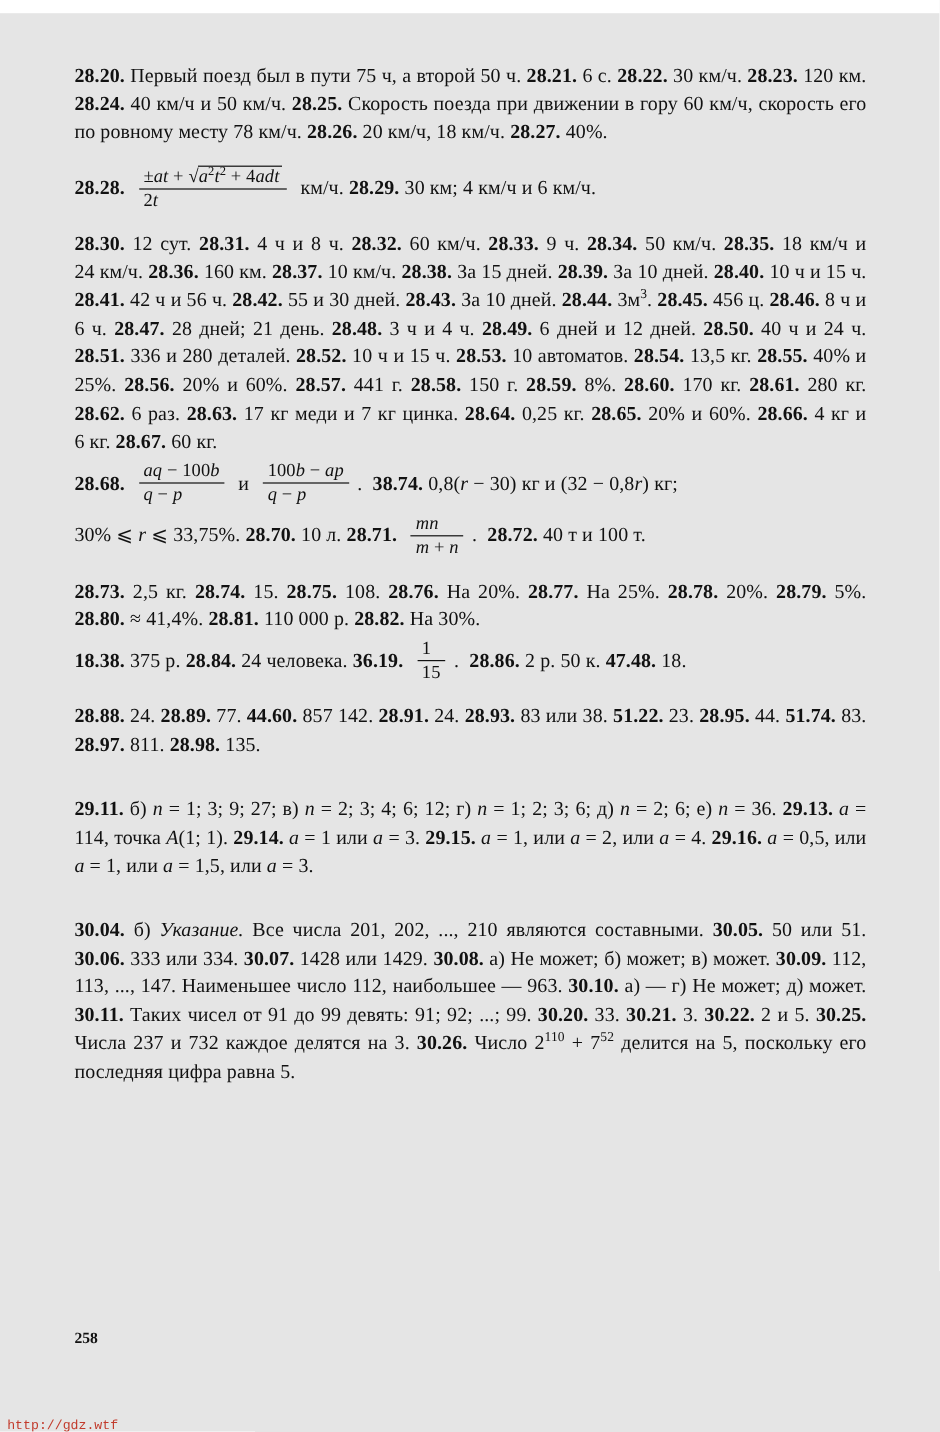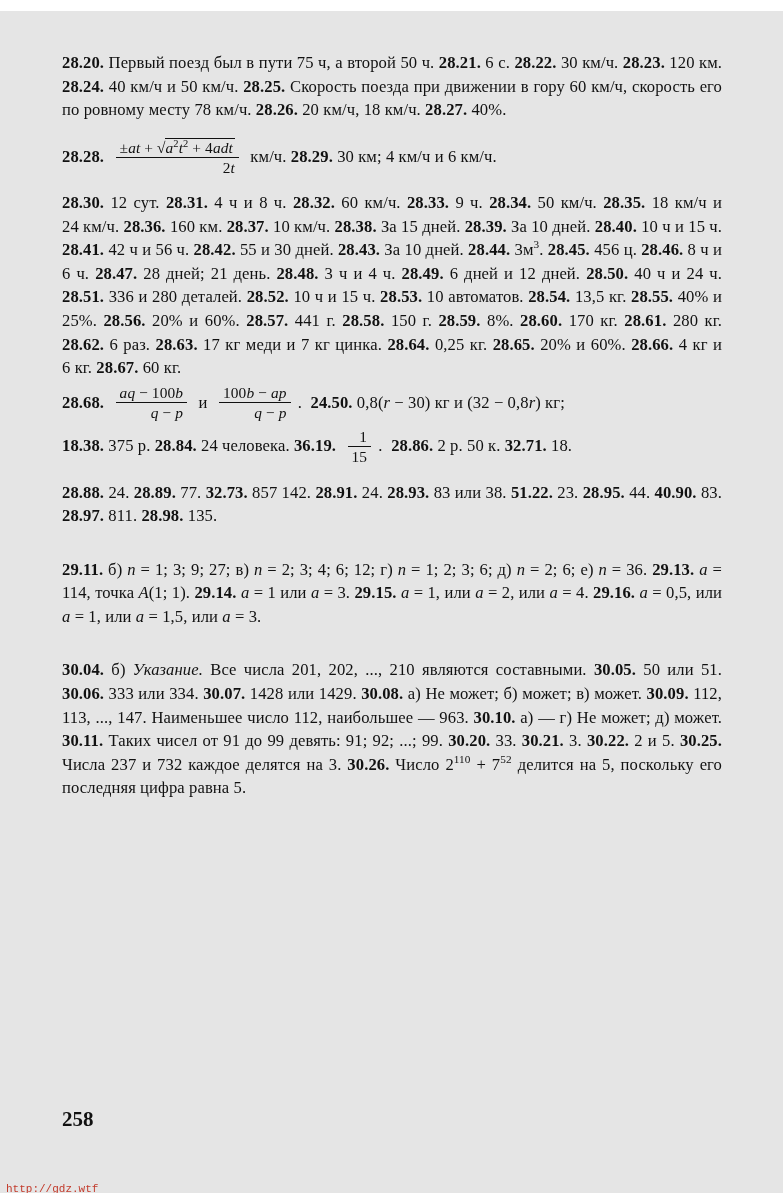--- a/index.html
+++ b/index.html
@@ -43,21 +43,21 @@
   }
   b {
     font-weight: bold;
   }
   i {
     font-style: italic;
   }
   .frac {
     display: inline-block;
     vertical-align: middle;
-    text-align: right;
+    text-align: left;
     font-size: 15.4px;
     line-height: 1.12;
     margin: 0 3px;
     position: relative;
     top: -1px;
   }
   .frac .num {
     display: block;
     padding: 0 4px 1px 4px;
     white-space: nowrap;
@@ -83,21 +83,21 @@
     vertical-align: super;
     line-height: 0;
   }
   .line-frac {
     line-height: 2.5;
   }
   .pagenum {
     position: absolute;
     left: 62px;
     top: 1096px;
-    font-size: 21px;
+    font-size: 13px;
     font-weight: bold;
   }
   .watermark {
     position: absolute;
     left: 6px;
     top: 1172px;
     font-family: Liberation Mono, monospace;
     font-size: 11px;
     color: #c23a2b;
     text-align: right;
@@ -131,36 +131,47 @@
       <b>28.68.</b>&nbsp;
       <span class="frac">
         <span class="num"><i>aq</i> − 100<i>b</i></span>
         <span class="den"><i>q</i> − <i>p</i></span>
       </span>
       &nbsp;и&nbsp;
       <span class="frac">
         <span class="num">100<i>b</i> − <i>ap</i></span>
         <span class="den"><i>q</i> − <i>p</i></span>
       </span>
-      .&nbsp; <b>24.50.</b> 0,8(<i>r</i> − 30)&nbsp;кг и (32 − 0,8<i>r</i>)&nbsp;кг;
+      .&nbsp; <b>38.74.</b> 0,8(<i>r</i> − 30)&nbsp;кг и (32 − 0,8<i>r</i>)&nbsp;кг;
     </p>
 
+    <p class="para line-frac">
+      30%&nbsp;⩽&nbsp;<i>r</i>&nbsp;⩽&nbsp;33,75%. <b>28.70.</b> 10&nbsp;л. <b>28.71.</b>&nbsp;
+      <span class="frac">
+        <span class="num"><i>mn</i></span>
+        <span class="den"><i>m</i> + <i>n</i></span>
+      </span>
+      .&nbsp; <b>28.72.</b> 40&nbsp;т и 100&nbsp;т.
+    </p>
 
+    <p class="para block-gap">
+      <b>28.73.</b> 2,5&nbsp;кг. <b>28.74.</b> 15. <b>28.75.</b> 108. <b>28.76.</b> На 20%. <b>28.77.</b> На 25%. <b>28.78.</b> 20%. <b>28.79.</b> 5%. <b>28.80.</b> ≈&nbsp;41,4%. <b>28.81.</b> 110&nbsp;000&nbsp;р. <b>28.82.</b> На 30%.
+    </p>
 
     <p class="para line-frac">
       <b>18.38.</b> 375&nbsp;р. <b>28.84.</b> 24&nbsp;человека. <b>36.19.</b>&nbsp;
       <span class="frac">
         <span class="num">1</span>
         <span class="den">15</span>
       </span>
-      .&nbsp; <b>28.86.</b> 2&nbsp;р. 50&nbsp;к. <b>32.71.</b> 18.
+      .&nbsp; <b>28.86.</b> 2&nbsp;р. 50&nbsp;к. <b>47.48.</b> 18.
     </p>
 
     <p class="para block-gap">
-      <b>28.88.</b> 24. <b>28.89.</b> 77. <b>32.73.</b> 857&nbsp;142. <b>28.91.</b> 24. <b>28.93.</b> 83 или 38. <b>51.22.</b> 23. <b>28.95.</b> 44. <b>40.90.</b> 83. <b>28.97.</b> 811. <b>28.98.</b> 135.
+      <b>28.88.</b> 24. <b>28.89.</b> 77. <b>44.60.</b> 857&nbsp;142. <b>28.91.</b> 24. <b>28.93.</b> 83 или 38. <b>51.22.</b> 23. <b>28.95.</b> 44. <b>51.74.</b> 83. <b>28.97.</b> 811. <b>28.98.</b> 135.
     </p>
 
     <p class="para big-gap">
       <b>29.11.</b> б)&nbsp;<i>n</i> = 1; 3; 9; 27; в)&nbsp;<i>n</i> = 2; 3; 4; 6; 12; г)&nbsp;<i>n</i> = 1; 2; 3; 6; д)&nbsp;<i>n</i> = 2; 6; е)&nbsp;<i>n</i> = 36. <b>29.13.</b> <i>a</i> = 114, точка <i>A</i>(1; 1). <b>29.14.</b> <i>a</i> = 1 или <i>a</i> = 3. <b>29.15.</b> <i>a</i> = 1, или <i>a</i> = 2, или <i>a</i> = 4. <b>29.16.</b> <i>a</i> = 0,5, или <i>a</i> = 1, или <i>a</i> = 1,5, или <i>a</i> = 3.
     </p>
 
     <p class="para big-gap">
       <b>30.04.</b> б)&nbsp;<i>Указание.</i> Все числа 201, 202, ..., 210 являются составными. <b>30.05.</b> 50 или 51. <b>30.06.</b> 333 или 334. <b>30.07.</b> 1428 или 1429. <b>30.08.</b> а)&nbsp;Не может; б)&nbsp;может; в)&nbsp;может. <b>30.09.</b> 112, 113, ..., 147. Наименьшее число 112, наибольшее&nbsp;— 963. <b>30.10.</b> а)&nbsp;— г)&nbsp;Не может; д)&nbsp;может. <b>30.11.</b> Таких чисел от 91 до 99 девять: 91; 92; ...; 99. <b>30.20.</b> 33. <b>30.21.</b> 3. <b>30.22.</b> 2 и 5. <b>30.25.</b> Числа 237 и 732 каждое делятся на 3. <b>30.26.</b> Число 2<sup>110</sup> + 7<sup>52</sup> делится на 5, поскольку его последняя цифра равна 5.
     </p>
 

